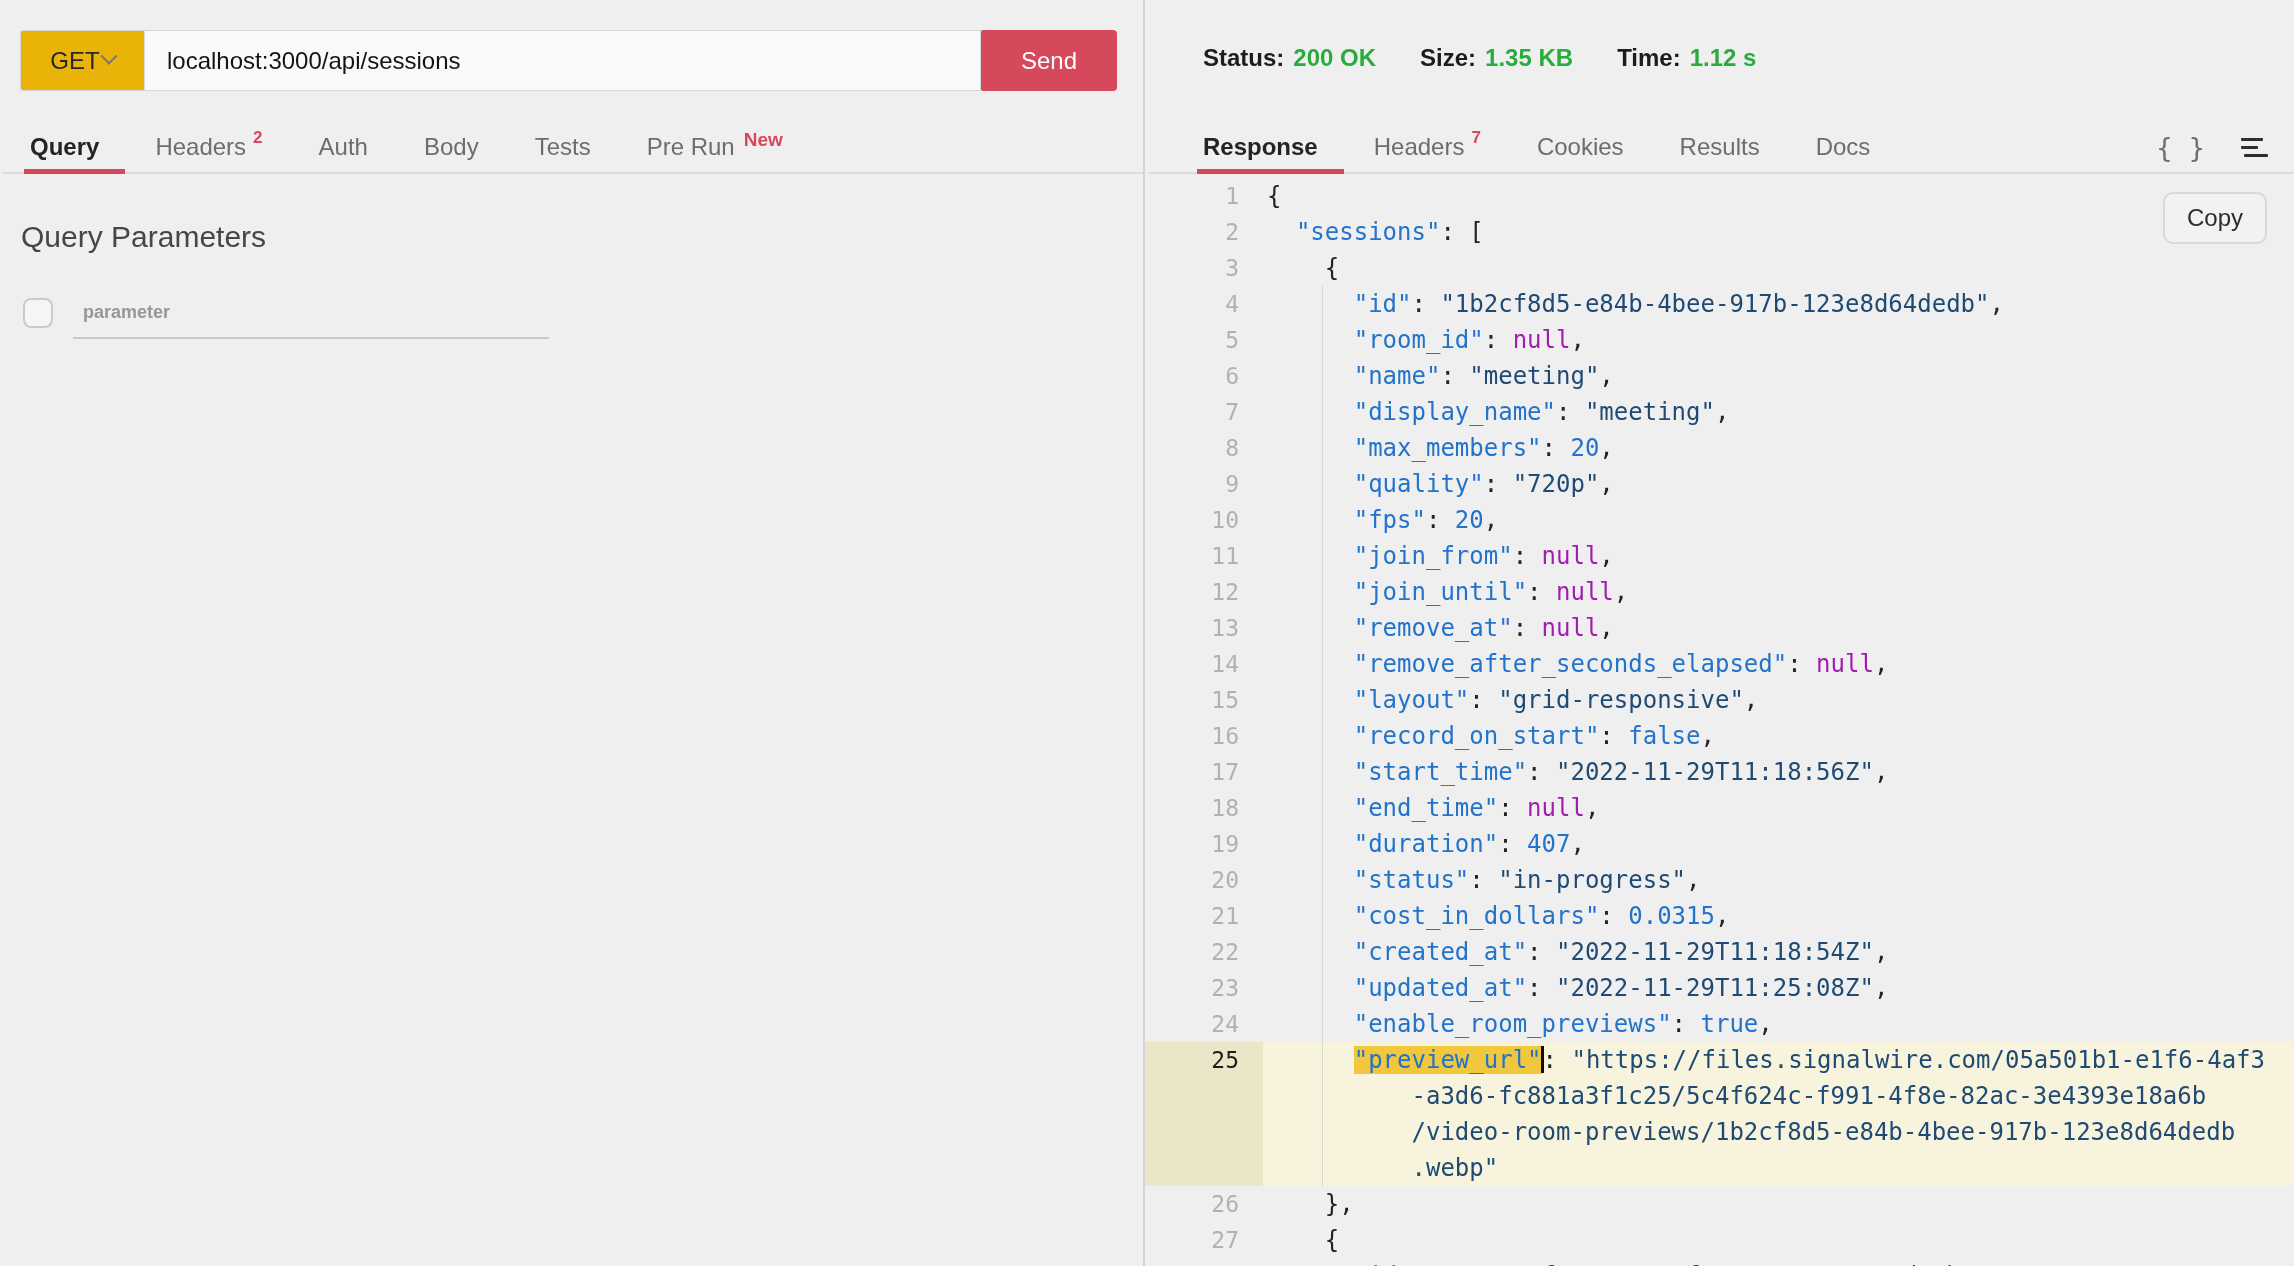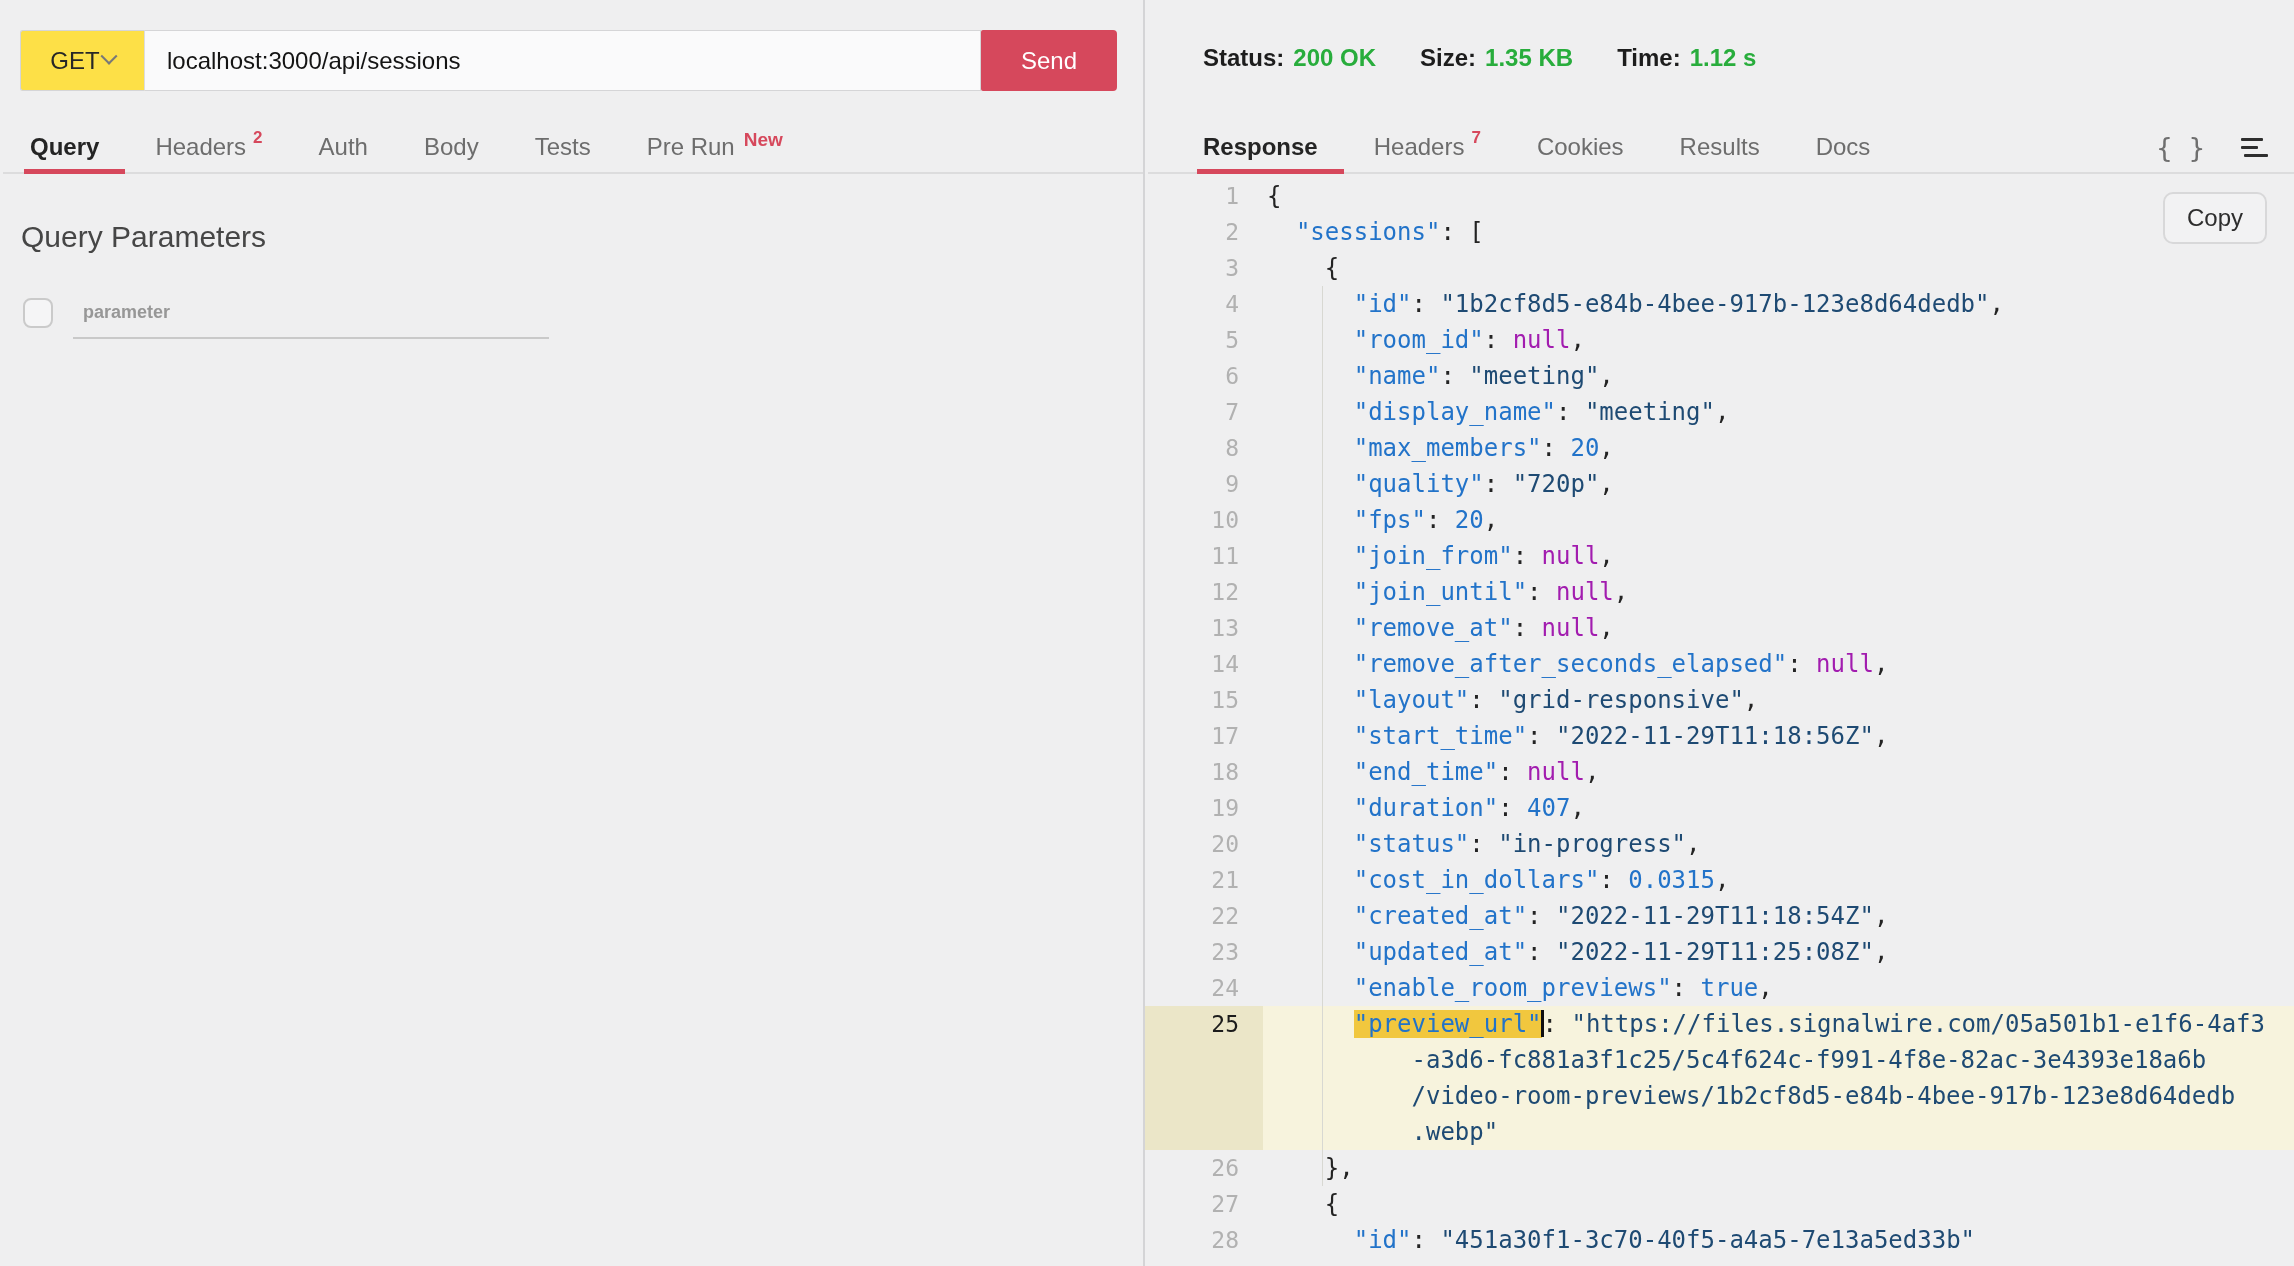--- a/index.html
+++ b/index.html
@@ -9,21 +9,21 @@
     font-family:"Liberation Sans","DejaVu Sans",sans-serif;
     position:relative;
     color:#222;
   }
   .panel-left { position:absolute; left:0; top:0; width:1143px; height:100%; }
   .panel-right { position:absolute; left:1143px; top:0; width:1151px; height:100%; border-left:2px solid #d4d4d6; }
 
   
   .req-bar { position:absolute; left:20px; top:30px; width:1097px; height:61px; display:flex; }
   .method-box {
-    width:125px; flex:none; background:#fde047;
+    width:125px; flex:none; background:#eab308;
     border:1px solid #d5d5d7; border-right:1px solid #dcdcde; border-radius:3px 0 0 3px;
     display:flex; align-items:center; justify-content:center; gap:3px;
     font-size:24px; color:#272727; cursor:pointer;
   }
   .chevron {
     width:12px; height:12px; border-left:2px solid #787878; border-bottom:2px solid #787878;
     transform:rotate(-45deg) translate(2px,-2px); margin-top:-4px;
   }
   .url-input {
     flex:1; background:#fafafb; border:1px solid #d5d5d7; border-left:none;
@@ -244,20 +244,24 @@
         </div>
         <div class="code-line">
           <div class="ln">14</div>
           <div class="lc"><span class="c-p">      </span><span class="c-k">"remove_after_seconds_elapsed"</span><span class="c-p">: </span><span class="c-u">null</span><span class="c-p">,</span></div>
         </div>
         <div class="code-line">
           <div class="ln">15</div>
           <div class="lc"><span class="c-p">      </span><span class="c-k">"layout"</span><span class="c-p">: </span><span class="c-s">"grid-responsive"</span><span class="c-p">,</span></div>
         </div>
         <div class="code-line">
+          <div class="ln">16</div>
+          <div class="lc"><span class="c-p">      </span><span class="c-k">"record_on_start"</span><span class="c-p">: </span><span class="c-b">false</span><span class="c-p">,</span></div>
+        </div>
+        <div class="code-line">
           <div class="ln">17</div>
           <div class="lc"><span class="c-p">      </span><span class="c-k">"start_time"</span><span class="c-p">: </span><span class="c-s">"2022-11-29T11:18:56Z"</span><span class="c-p">,</span></div>
         </div>
         <div class="code-line">
           <div class="ln">18</div>
           <div class="lc"><span class="c-p">      </span><span class="c-k">"end_time"</span><span class="c-p">: </span><span class="c-u">null</span><span class="c-p">,</span></div>
         </div>
         <div class="code-line">
           <div class="ln">19</div>
           <div class="lc"><span class="c-p">      </span><span class="c-k">"duration"</span><span class="c-p">: </span><span class="c-n">407</span><span class="c-p">,</span></div>

